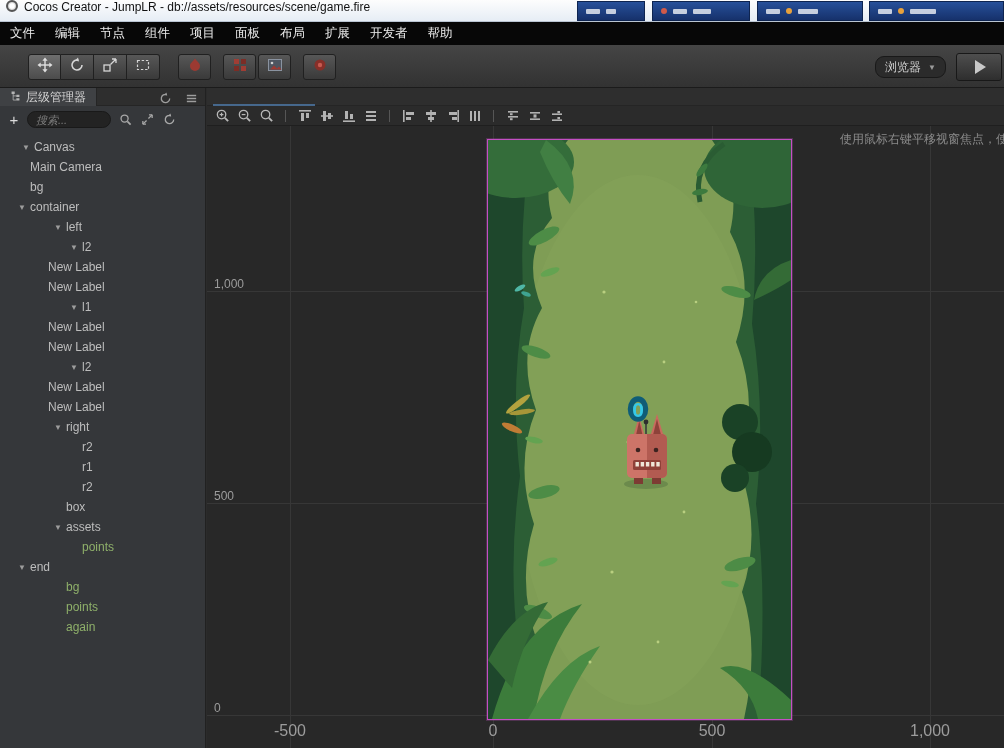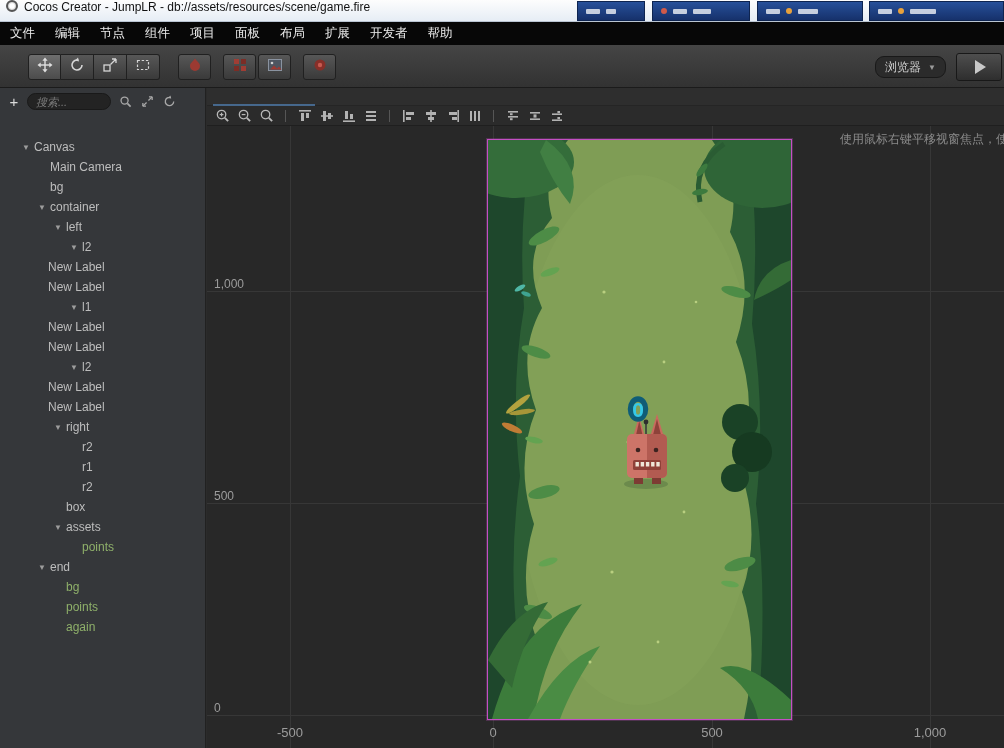--- a/index.html
+++ b/index.html
@@ -50,37 +50,37 @@
   color:#ccc;font-size:11px;font-style:italic;padding:0 8px;outline:none;font-family:"Liberation Sans",sans-serif}
 .search-input::placeholder{color:#7d7d7d}
 .icon-btn{display:flex;align-items:center;justify-content:center;width:16px;height:16px}
 
 .tree{position:absolute;left:0;top:46px;right:0;bottom:0;overflow:hidden;padding-top:3px}
 .row{height:20px;display:flex;align-items:center;font-size:12px;color:#bdbdbd;white-space:nowrap}
 .row .arrow{width:12px;font-size:8px;color:#9c9c9c;text-align:center;flex:none}
 .row .noarrow{width:12px;flex:none}
 .row .lbl{padding-left:2px}
 .row.g .lbl{color:#8fb06a}
-.l0{padding-left:20px}.l1{padding-left:36px}.l2{padding-left:52px}.l3{padding-left:68px}.l4{padding-left:34px}
+.l0{padding-left:20px}.l1{padding-left:16px}.l2{padding-left:52px}.l3{padding-left:68px}.l4{padding-left:34px}
 
 
 .scene-tabbar{position:absolute;left:207px;top:88px;right:0;height:18px;background:#2e2e2e;border-bottom:1px solid #252525;z-index:2}
 .scene-tab{position:absolute;left:6px;top:16px;height:18px;background:linear-gradient(#47698e,#34506f);
   display:flex;align-items:center;gap:6px;padding:0 12px;color:#ecf2f8;font-size:12px}
 .scene-toolbar{position:absolute;left:207px;top:106px;right:0;height:20px;background:#2b2b2b;
   border-bottom:1px solid #1f1f1f;display:flex;align-items:center;padding-left:7px;gap:5px;z-index:2}
 .st-sep{width:1px;height:12px;background:#565656;margin:0 5px}
 .st-icon{display:flex;align-items:center;justify-content:center;width:17px;height:16px}
 
 
 .canvas{position:absolute;left:207px;top:126px;right:0;bottom:0;background:#282828;overflow:hidden;z-index:1}
 .gv{position:absolute;top:0;bottom:0;width:1px;background:#373737}
 .gh{position:absolute;left:0;right:0;height:1px;background:#373737}
 .ry{position:absolute;left:7px;color:#9c9c9c;font-size:12px}
-.rx{position:absolute;bottom:8px;color:#9c9c9c;font-size:13px;transform:translateX(-50%)}
+.rx{position:absolute;bottom:8px;color:#9c9c9c;font-size:16px;transform:translateX(-50%)}
 .hint{position:absolute;top:5px;right:-28px;color:#8b8b8b;font-size:12px;white-space:nowrap}
 .scene-frame{position:absolute;left:280px;top:13px;width:305px;height:581px;border:1px solid #c44fc4;
   box-shadow:0 0 0 1px rgba(196,79,196,.25)}
 .scene-frame svg{display:block}
 </style>
 </head>
 <body>
 
 <div class="titlebar">
   <span class="app-icon"></span>
@@ -198,20 +198,46 @@
   <div class="dropdown-btn">
     <span>浏览器</span>
     <span class="dd-caret">▼</span>
   </div>
   <div class="play-btn">
     <span class="play-tri"></span>
   </div>
 </div>
 
 <div class="hier">
+  <div class="hier-tabbar">
+    <div class="hier-tab">
+      <span class="icon">
+        <svg width="11" height="11" viewBox="0 0 14 14">
+            <path d="M2 2h4v3H2zM8 6h4v3H8zM8 10.5h4v3H8z" fill="#b5b5b5"></path>
+            <path d="M4 5v7.8h4M4 7.5h4" stroke="#b5b5b5" fill="none"></path>
+          </svg>
+      </span>
+      <span>层级管理器</span>
+    </div>
+    <div class="tabbar-right">
+      <span class="icon-btn">
+        <svg width="13" height="13" viewBox="0 0 14 14">
+            <path d="M11.5 7A4.5 4.5 0 1 1 8.3 2.7" fill="none" stroke="#9d9d9d" stroke-width="1.4"></path>
+            <path d="M8 0.5l.8 3.4-3.4-.8z" fill="#9d9d9d"></path>
+          </svg>
+      </span>
+      <span class="icon-btn">
+        <svg width="13" height="13" viewBox="0 0 14 14">
+            <rect x="2" y="3" width="10" height="1.6" fill="#9d9d9d"></rect>
+            <rect x="2" y="6.2" width="10" height="1.6" fill="#9d9d9d"></rect>
+            <rect x="2" y="9.4" width="10" height="1.6" fill="#9d9d9d"></rect>
+          </svg>
+      </span>
+    </div>
+  </div>
 
   <div class="hier-toolbar">
     <span class="plus-btn">+</span>
     <input class="search-input" type="text" placeholder="搜索..." style="">
     <span class="icon-btn">
       <svg width="13" height="13" viewBox="0 0 14 14">
           <circle cx="6" cy="6" r="3.8" fill="none" stroke="#a8a8a8" stroke-width="1.4"></circle>
           <line x1="9" y1="9" x2="12.5" y2="12.5" stroke="#a8a8a8" stroke-width="1.8"></line>
         </svg>
     </span>

